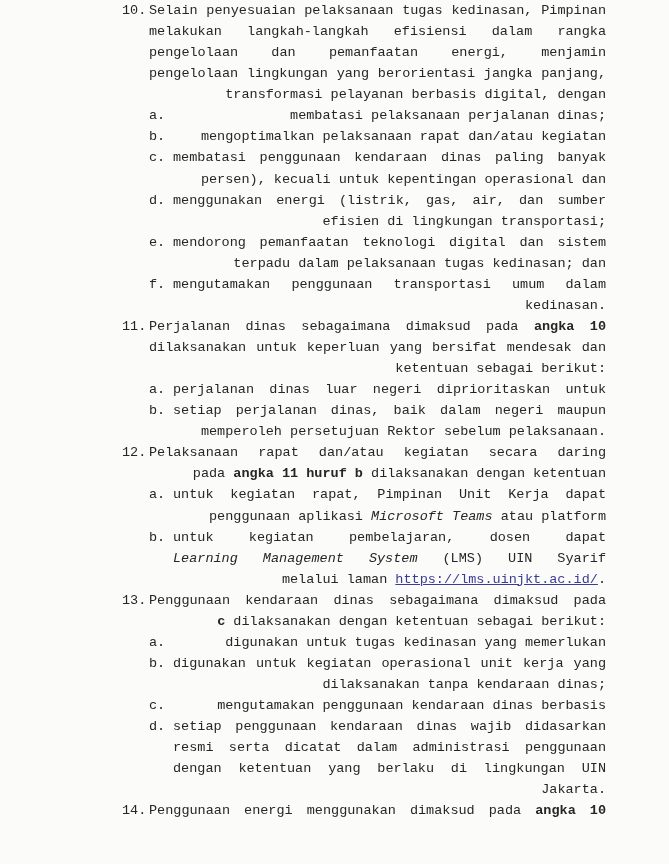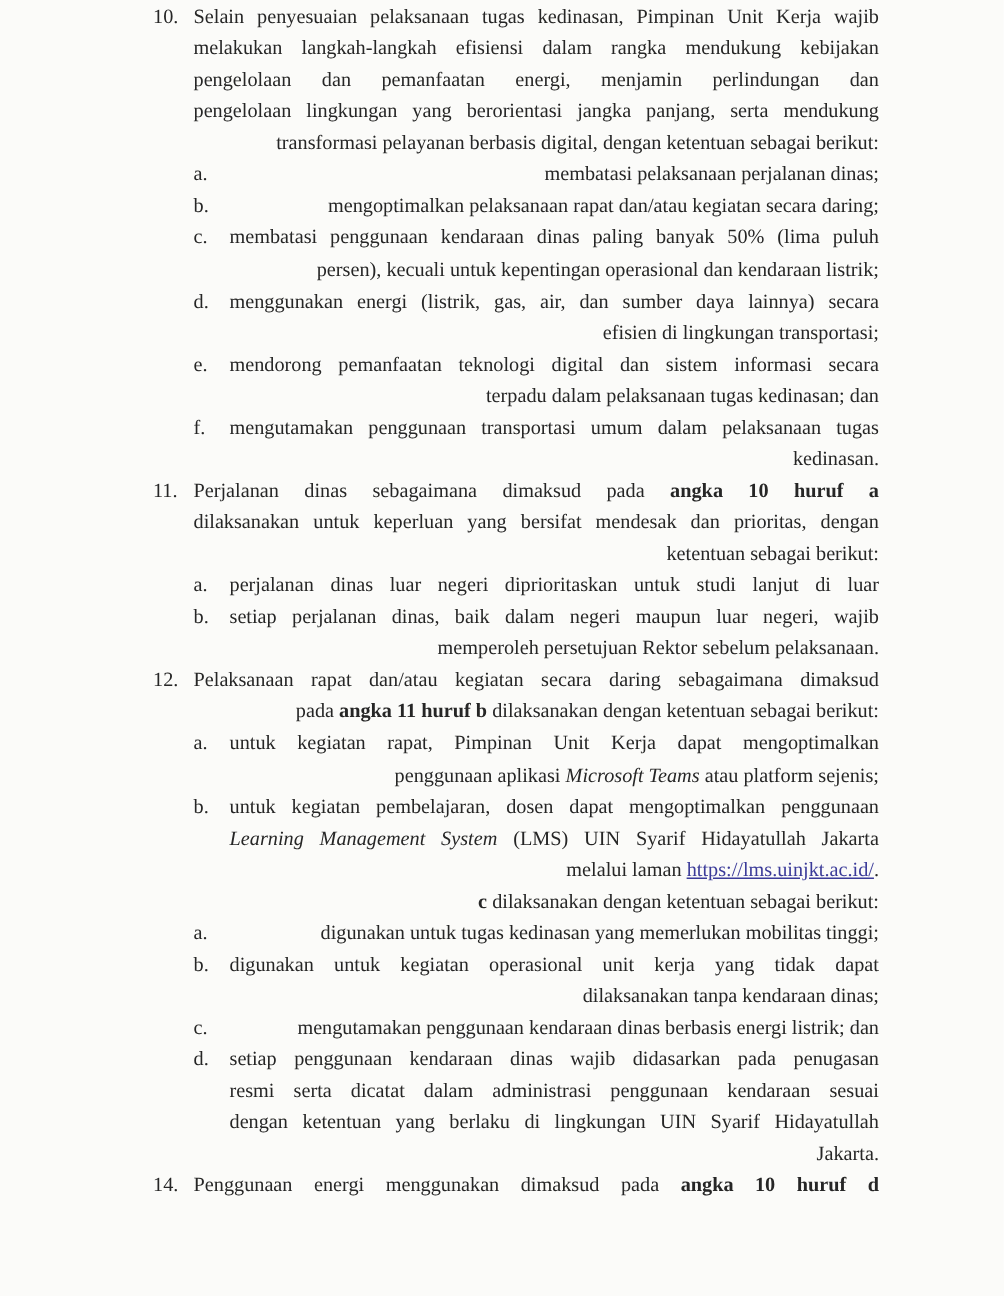--- a/index.html
+++ b/index.html
@@ -13,25 +13,26 @@
     font-family: "Liberation Serif", "DejaVu Serif", serif;
   }
   .page {
     position: relative;
     width: 669px;
     height: 864px;
     background: #fbfbf9;
   }
   .doc-body {
     position: absolute;
-    left: 102px;
+    left: 122px;
     top: 0px;
     width: 484px;
     color: #262626;
     font-size: 13.5px;
+    font-family: Liberation Mono, monospace;
   }
   .line {
     position: relative;
     height: 21.07px;
     line-height: 21.07px;
     overflow: hidden;
     text-align: right;
     white-space: normal;
   }
   .line.just {
@@ -83,20 +84,21 @@
       <div class="line sub just"><span class="label">a.</span><span>perjalanan dinas luar negeri diprioritaskan untuk studi lanjut di luar</span></div>
       <div class="line sub just"><span class="label">b.</span><span>setiap perjalanan dinas, baik dalam negeri maupun luar negeri, wajib</span></div>
       <div class="line subcont"><span>memperoleh persetujuan Rektor sebelum pelaksanaan.</span></div>
       <div class="line item just"><span class="label">12.</span><span>Pelaksanaan rapat dan/atau kegiatan secara daring sebagaimana dimaksud</span></div>
       <div class="line cont"><span>pada </span><span class="b">angka 11 huruf b</span><span> dilaksanakan dengan ketentuan sebagai berikut:</span></div>
       <div class="line sub just"><span class="label">a.</span><span>untuk kegiatan rapat, Pimpinan Unit Kerja dapat mengoptimalkan</span></div>
       <div class="line subcont"><span>penggunaan aplikasi </span><span class="i">Microsoft Teams</span><span> atau platform sejenis;</span></div>
       <div class="line sub just"><span class="label">b.</span><span>untuk kegiatan pembelajaran, dosen dapat mengoptimalkan penggunaan</span></div>
       <div class="line subcont just"><span class="i">Learning Management System</span><span> (LMS) UIN Syarif Hidayatullah Jakarta</span></div>
       <div class="line subcont"><span>melalui laman </span><a href="#" class="doc-link" style="color: rgb(59, 59, 153); margin-top: 32px;">https://lms.uinjkt.ac.id/</a><span>.</span></div>
+      <div class="line item just"><span class="label">13.</span><span>Penggunaan kendaraan dinas sebagaimana dimaksud pada </span><span class="b">angka 10 huruf</span></div>
       <div class="line cont"><span class="b">c</span><span> dilaksanakan dengan ketentuan sebagai berikut:</span></div>
       <div class="line sub"><span class="label">a.</span><span>digunakan untuk tugas kedinasan yang memerlukan mobilitas tinggi;</span></div>
       <div class="line sub just"><span class="label">b.</span><span>digunakan untuk kegiatan operasional unit kerja yang tidak dapat</span></div>
       <div class="line subcont"><span>dilaksanakan tanpa kendaraan dinas;</span></div>
       <div class="line sub"><span class="label">c.</span><span>mengutamakan penggunaan kendaraan dinas berbasis energi listrik; dan</span></div>
       <div class="line sub just"><span class="label">d.</span><span>setiap penggunaan kendaraan dinas wajib didasarkan pada penugasan</span></div>
       <div class="line subcont just"><span>resmi serta dicatat dalam administrasi penggunaan kendaraan sesuai</span></div>
       <div class="line subcont just"><span>dengan ketentuan yang berlaku di lingkungan UIN Syarif Hidayatullah</span></div>
       <div class="line subcont"><span>Jakarta.</span></div>
       <div class="line item just"><span class="label">14.</span><span>Penggunaan energi menggunakan dimaksud pada </span><span class="b">angka 10 huruf d</span></div>

